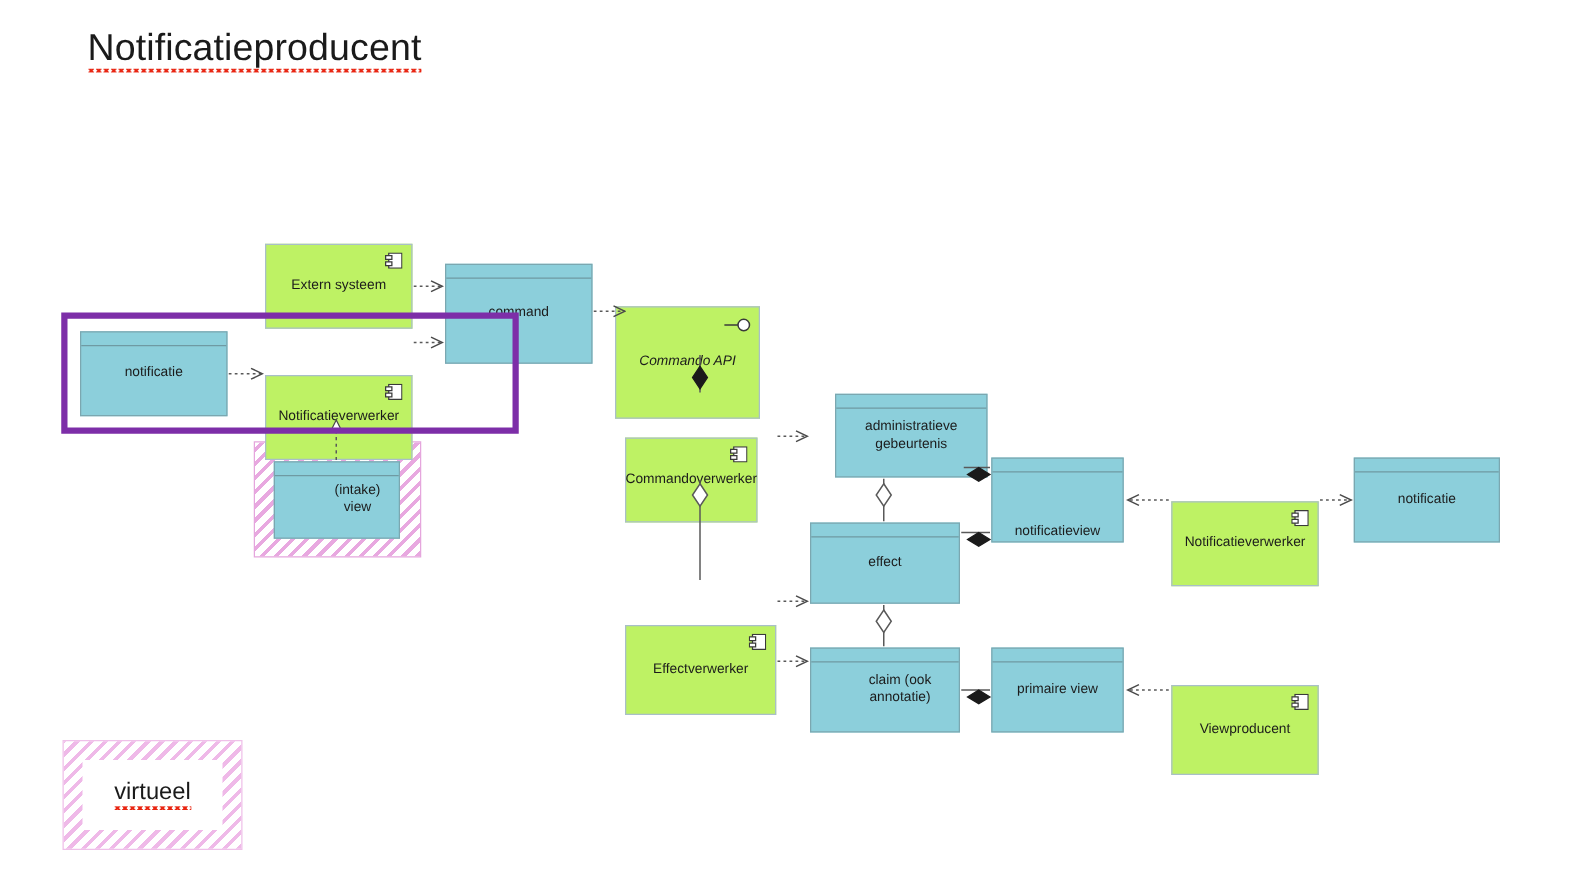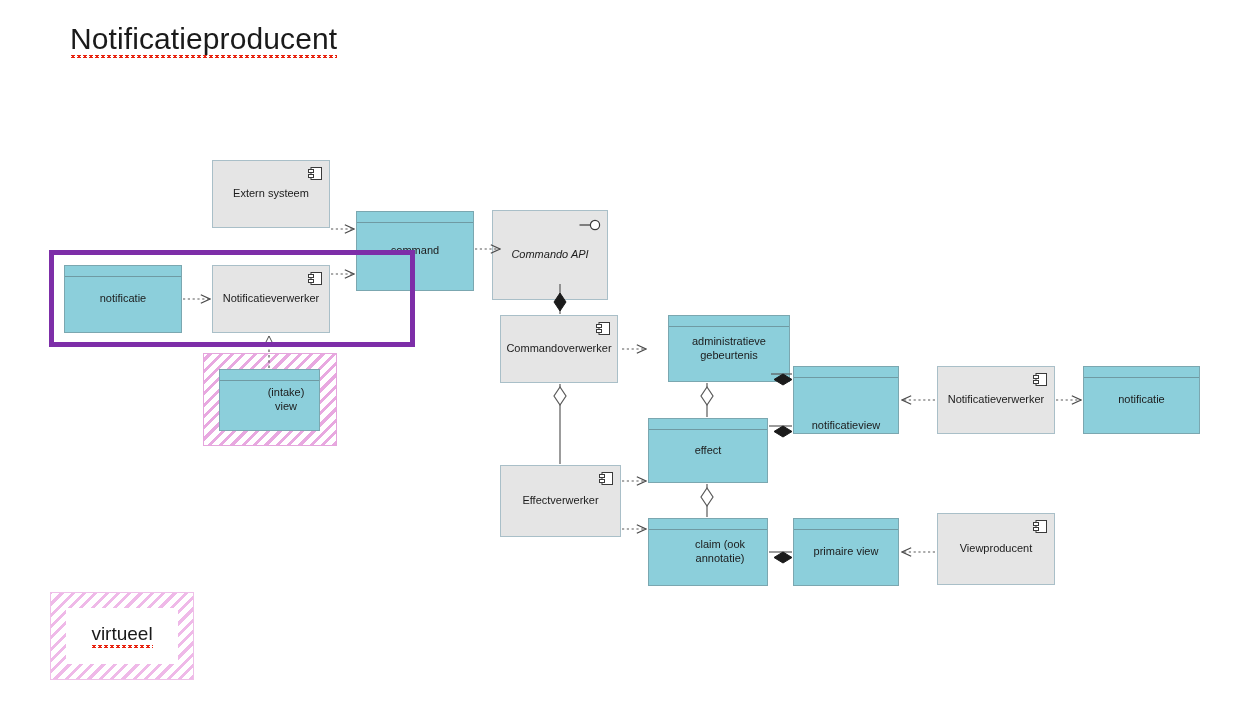--- a/index.html
+++ b/index.html
@@ -59,22 +59,23 @@
     position: absolute;
     left: 0; right: 0; top: 0;
     height: 11px;
     border-bottom: 1px solid #6f9aa3;
     pointer-events: none;
   }
   .node.teal .label { position: relative; z-index: 2; padding: 0 6px; }
 
   
   .node.comp {
-    background: #e5e5e5;
+    background: #bef264;
     border-color: #a9bfc8;
+    margin-top: 35px;
   }
   .node.comp .label { padding: 0 8px; }
 
   
   .comp-icon {
     position: absolute;
     right: 7px; top: 6px;
     width: 14px; height: 13px;
   }
   
@@ -238,21 +239,21 @@
   </div>
 
   <div class="node comp" style="left:492px; top:210px; width:116px; height:90px; z-index:10;font-style:italic;">
     <svg class="ball-icon" viewBox="0 0 22 12">
       <line x1="0.5" y1="6" x2="12" y2="6" stroke="#3a3a3a" stroke-width="1.2"></line>
       <circle cx="16" cy="6" r="4.6" fill="#ffffff" stroke="#3a3a3a" stroke-width="1.2"></circle>
     </svg>
     <span class="label">Commando API</span>
   </div>
 
-  <div class="node comp" style="left:500px; top:315px; width:118px; height:68px; z-index:10;">
+  <div class="node comp" style="left:500px; top:315px; width:106px; height:68px; z-index:10;">
     <svg class="comp-icon" viewBox="0 0 14 13">
       <rect x="3" y="0.5" width="10.5" height="12" fill="#ffffff" stroke="#3a3a3a" stroke-width="1"></rect>
       <rect x="0.5" y="2.5" width="5" height="3" fill="#ffffff" stroke="#3a3a3a" stroke-width="1"></rect>
       <rect x="0.5" y="7.5" width="5" height="3" fill="#ffffff" stroke="#3a3a3a" stroke-width="1"></rect>
     </svg>
     <span class="label">Commandoverwerker</span>
   </div>
 
   <div class="node comp" style="left:500px; top:465px; width:121px; height:72px; z-index:10;">
     <svg class="comp-icon" viewBox="0 0 14 13">

